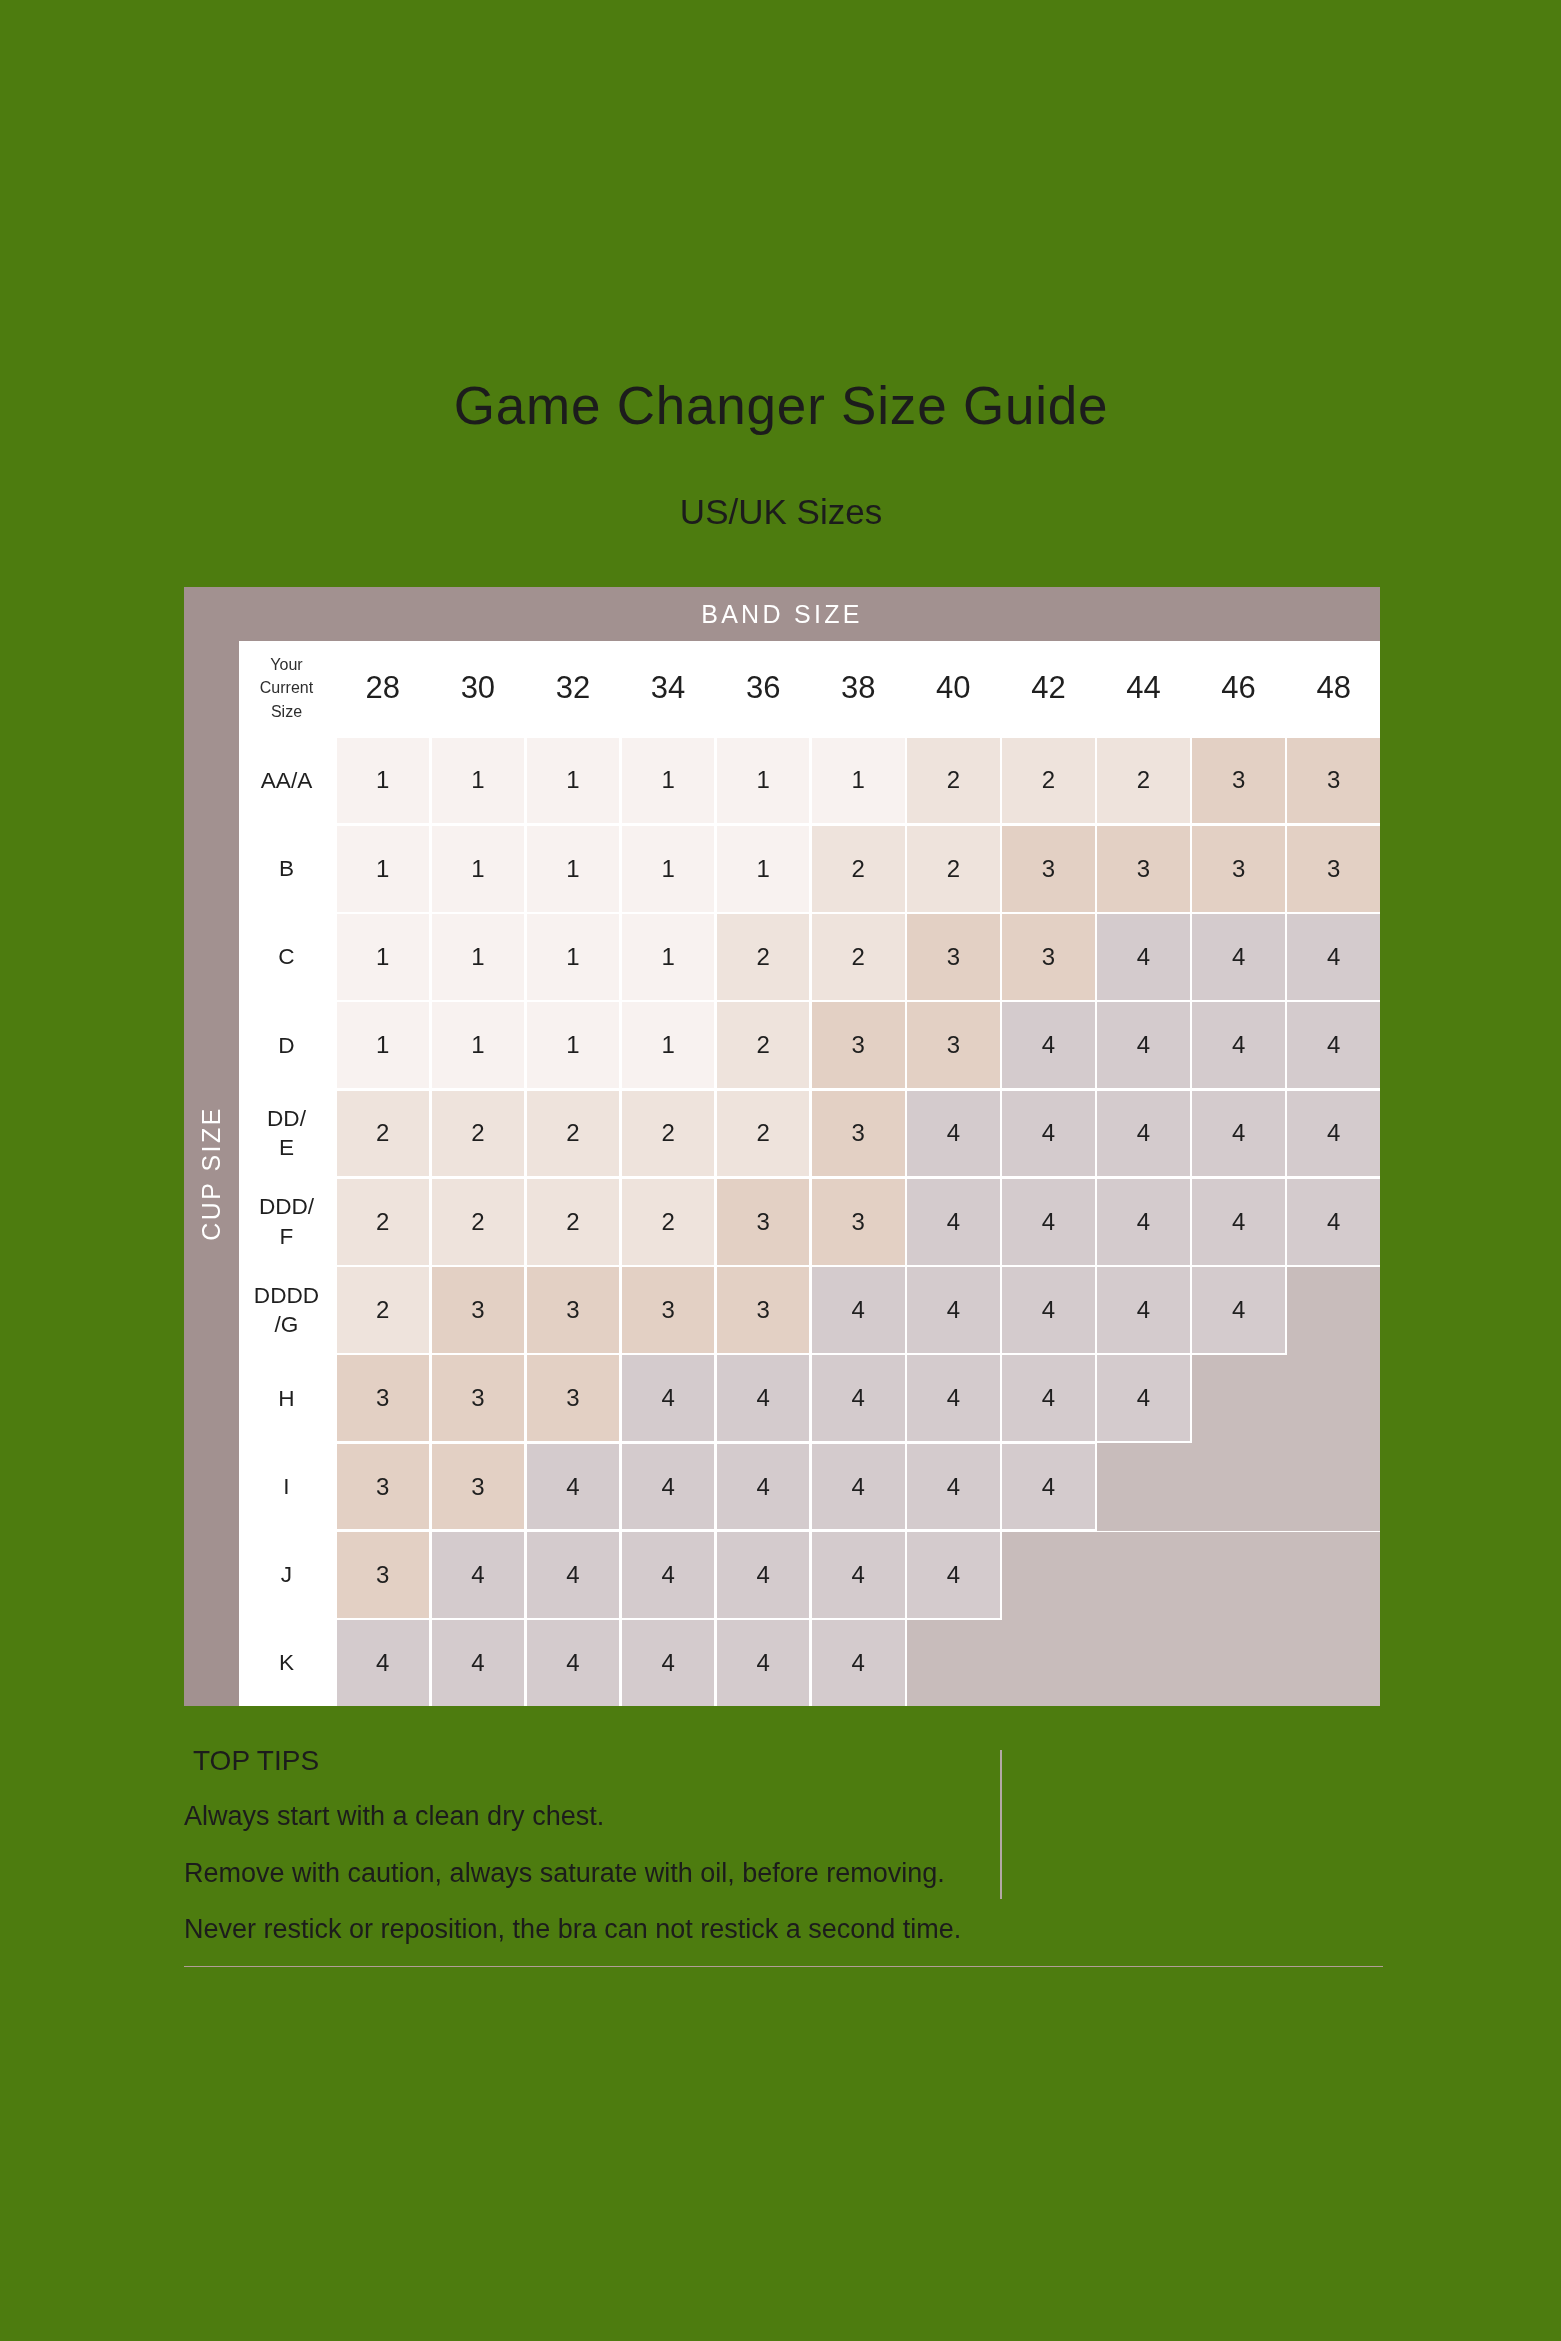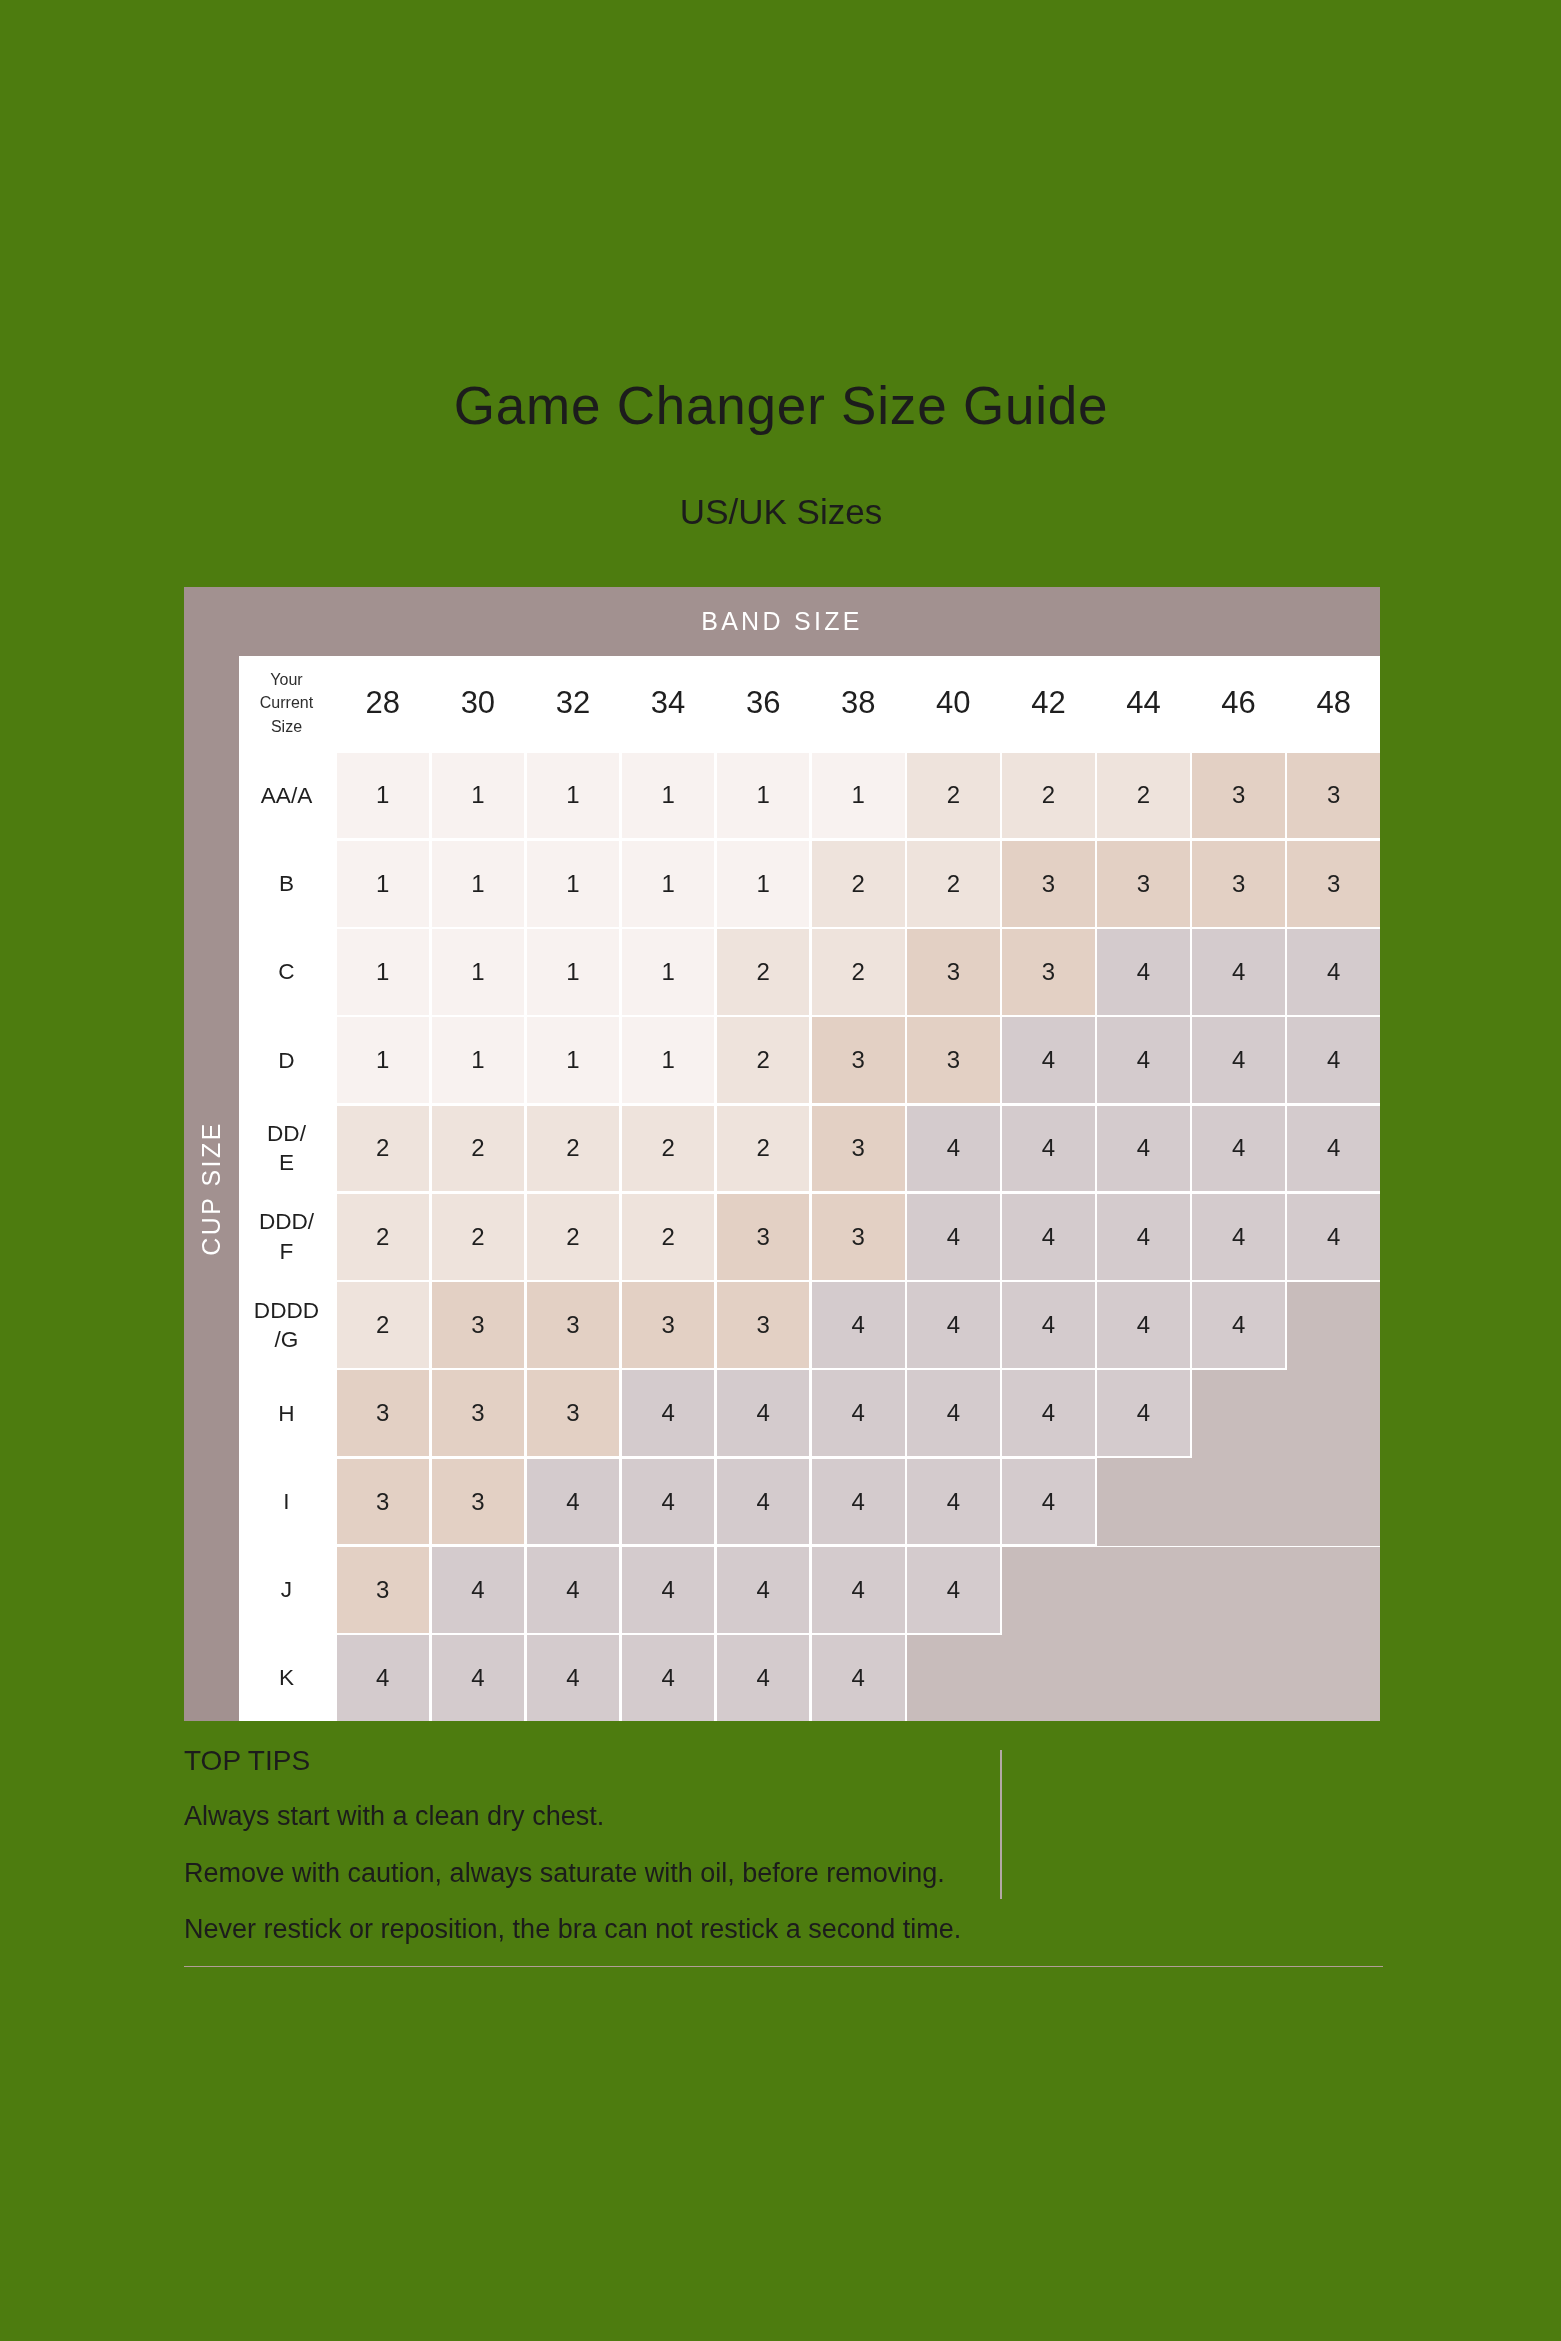--- a/index.html
+++ b/index.html
@@ -19,21 +19,21 @@
     position:absolute;left:0;top:492px;width:100%;
     text-align:center;font-size:35px;font-weight:400;margin:0;
   }
 
   
   .size-table{
     position:absolute;left:184px;top:587px;width:1196px;height:1120px;
     --frame:#a29190;--v1:#f8f2f0;--v2:#eee3dc;--v3:#e3d0c4;--v4:#d4cbcd;--empty:#c8bcbb;
   }
   .band-header{
-    height:69px;background:var(--frame,#a29190);
+    height:54px;background:var(--frame,#a29190);
     display:flex;align-items:center;justify-content:center;
     color:#ffffff;font-size:25px;letter-spacing:3.3px;
   }
   .table-body{display:flex;height:1065px;}
   .cup-strip{
     width:55px;background:var(--frame,#a29190);
     display:flex;align-items:center;justify-content:center;
   }
   .cup-strip span{
     writing-mode:vertical-rl;transform:rotate(180deg);
@@ -66,21 +66,21 @@
   .eb5{left:668px;top:979px;width:473px;height:86px;}
   .grid-annotation{
     position:absolute;left:858px;top:808px;width:283px;height:251px;
     display:flex;align-items:center;justify-content:center;
     font-size:20px;line-height:1.55;color:#3c3a39;
     text-align:center;white-space:pre-line;
   }
 
   
   .tips{position:absolute;left:184px;top:1745px;width:795px;}
-  .tips-heading,.between-heading{font-size:28px;font-weight:400;margin:0 0 20px 0;}
+  .tips-heading,.between-heading{font-size:28px;font-weight:400;margin:0 0 20px 9px;}
   .tips p,.between p{font-size:27px;margin:0 0 17.6px 0;line-height:1.45;}
   .vdivider{position:absolute;left:1000px;top:1750px;width:1.7px;height:149px;background:#b4a8a6;}
   .between{position:absolute;left:1056px;top:1745px;width:360px;}
   .between .multi{white-space:pre-line;}
   .footer-rule{position:absolute;left:184px;top:1959px;width:1199px;height:1.7px;background:#b19e97;border:none;}
 </style>
 </head>
 <body>
 
 <div class="page">

